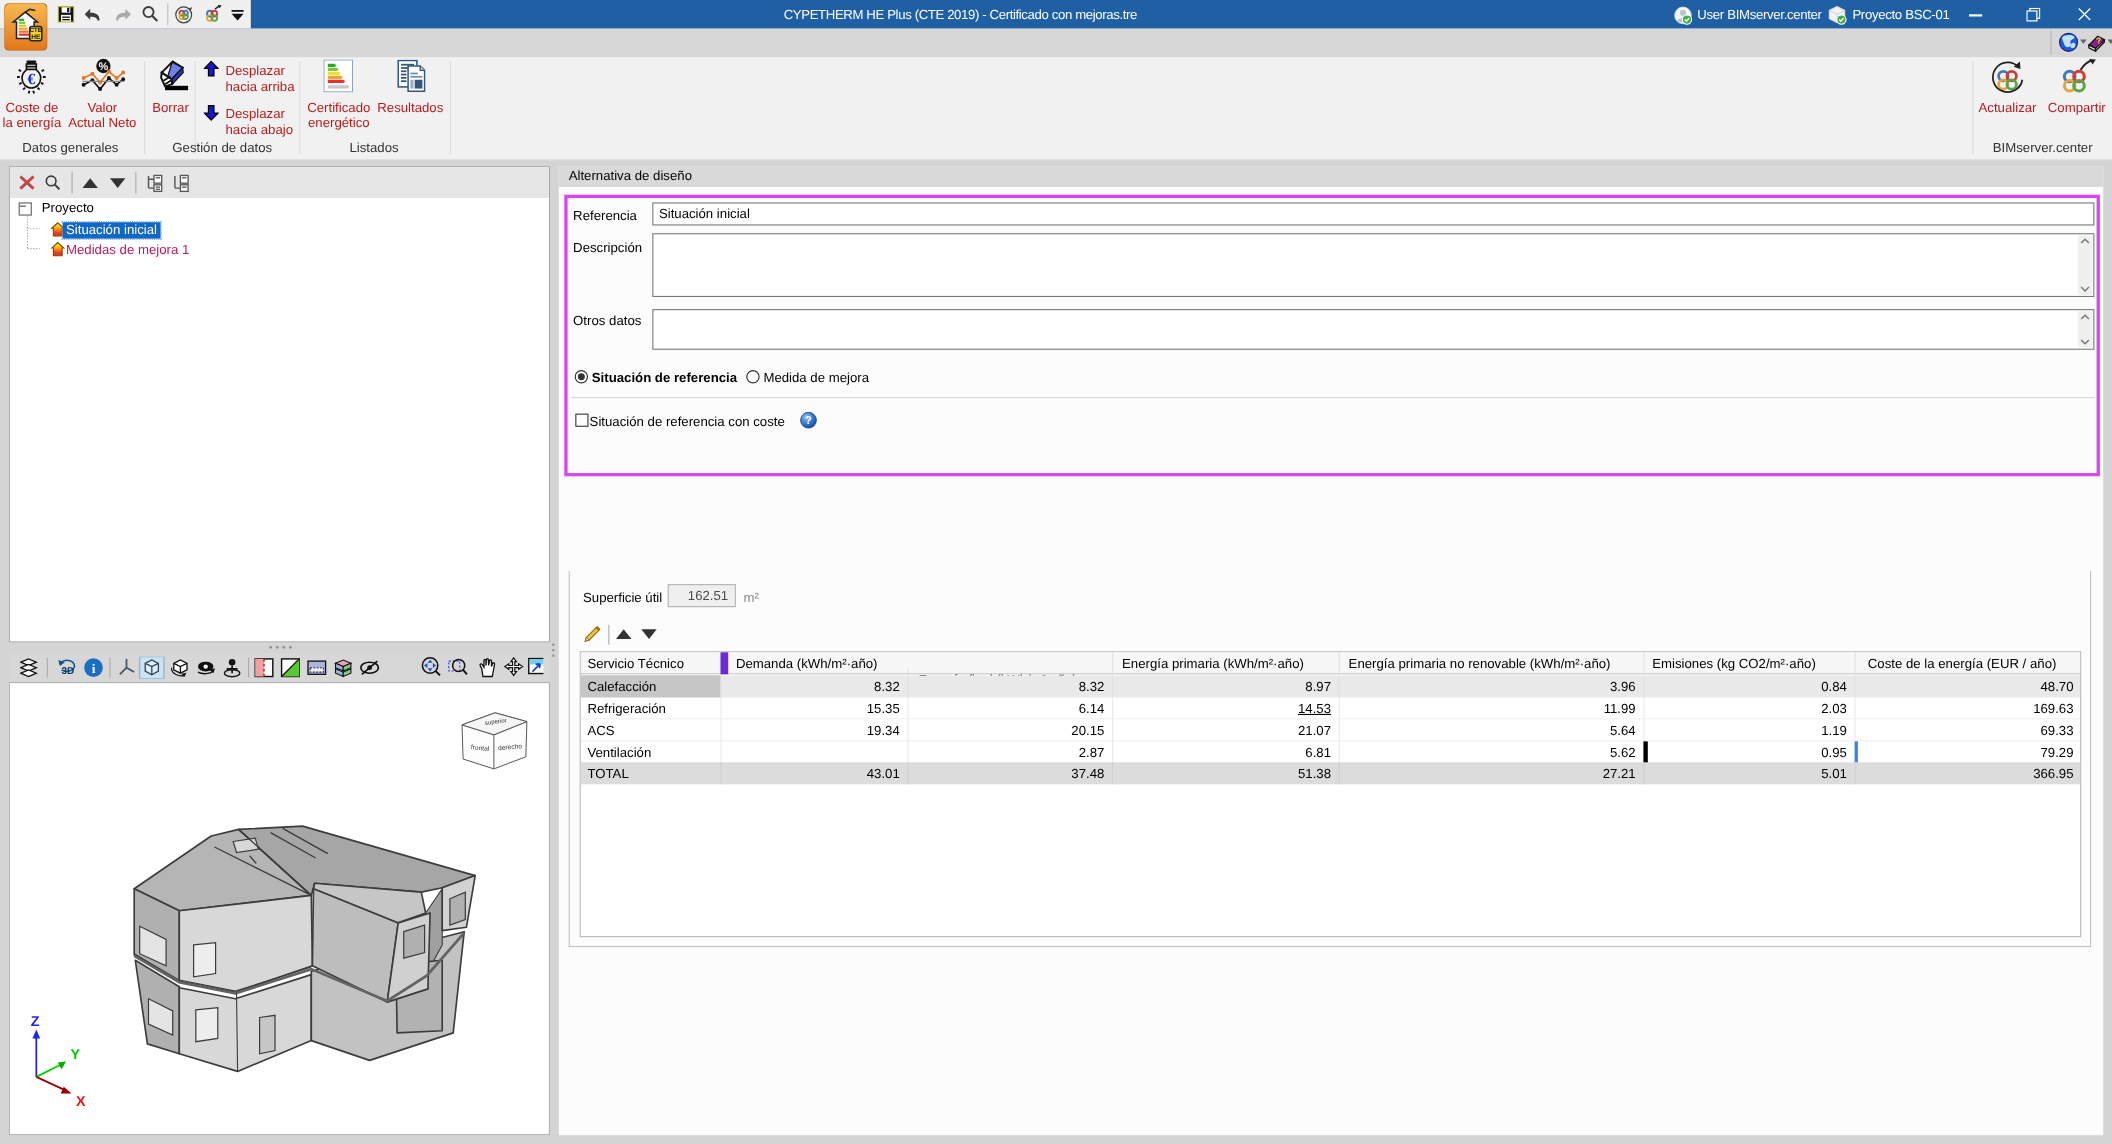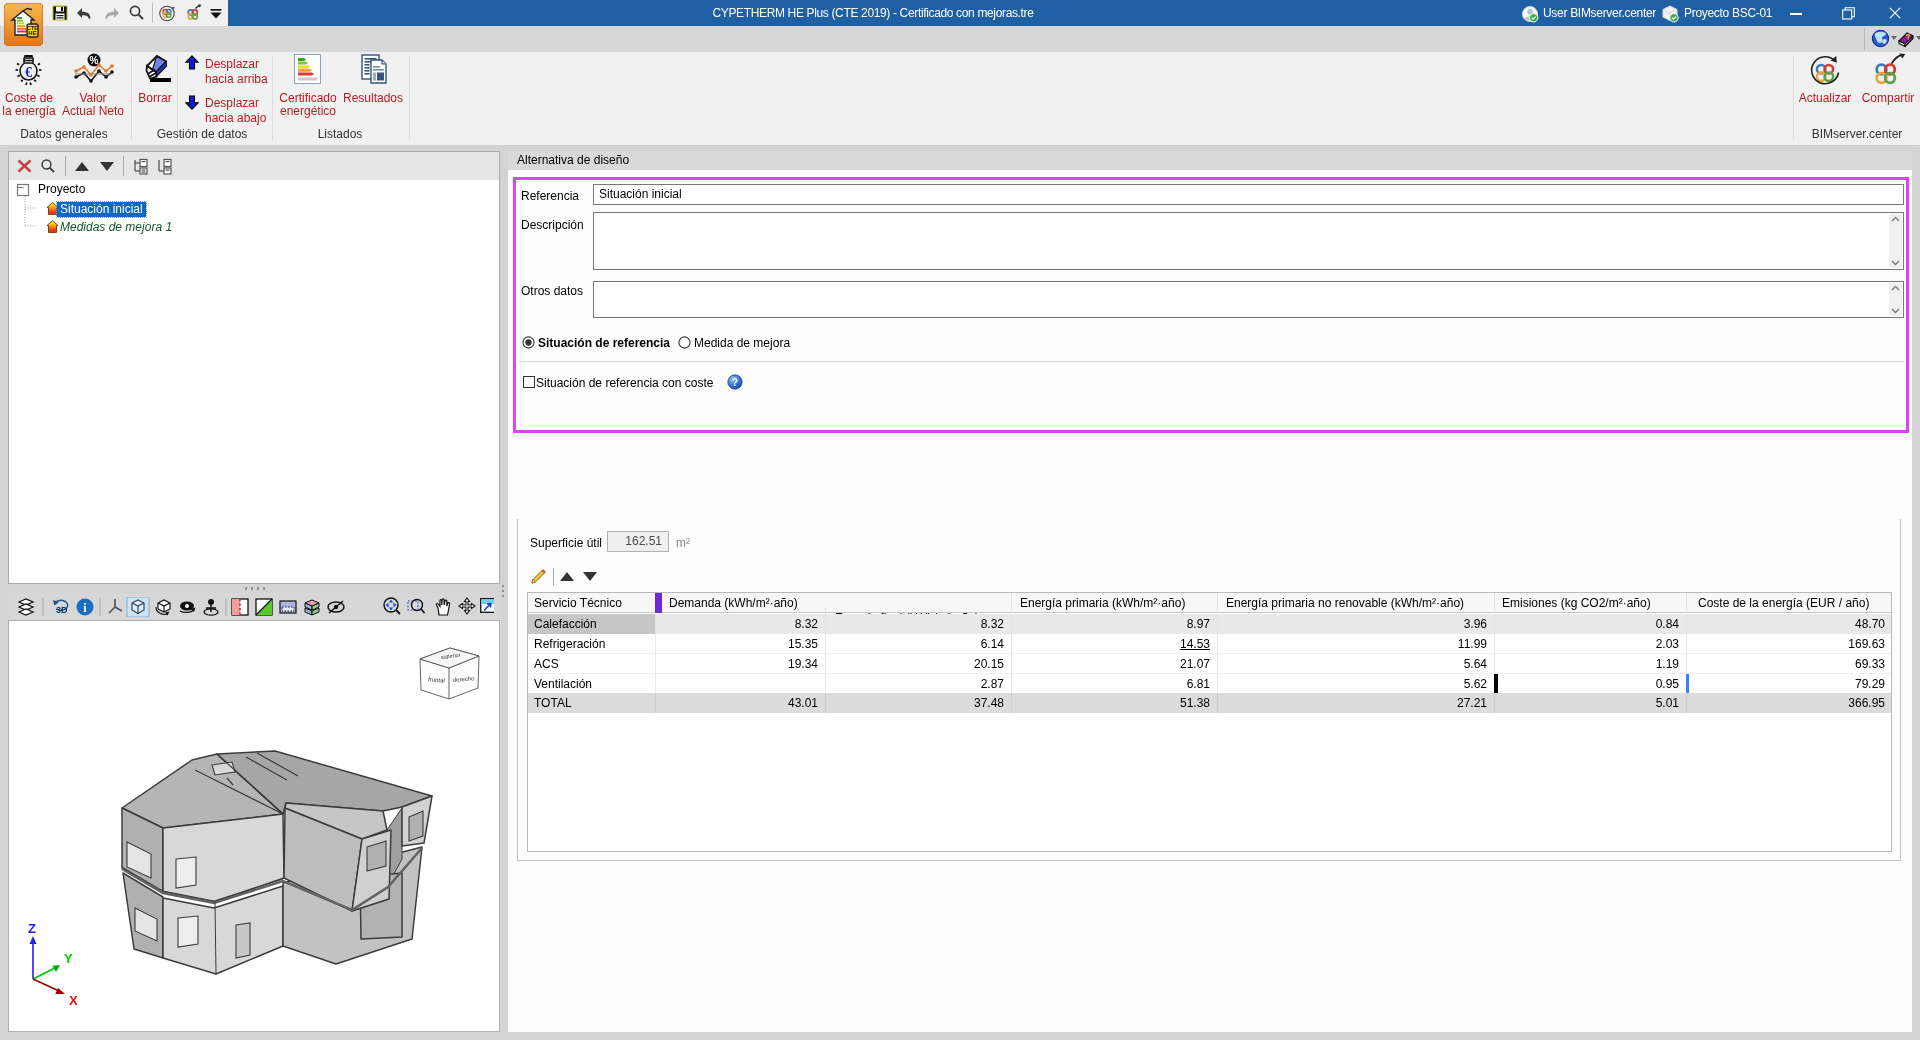--- a/index.html
+++ b/index.html
@@ -324,21 +324,21 @@
           <stop offset="0.25" stop-color="#ffd312"></stop>
           <stop offset="0.8" stop-color="#e8352a"></stop>
         </linearGradient>
       </defs>
   <path d="M2 6.5 L7.5 1.5 L13 6.5 L11.5 6.5 L11.5 13.5 L3.5 13.5 L3.5 6.5 Z" fill="url(#hg)" stroke="#7a4a00" stroke-width="1"></path>
  </svg>
  <div class="abs" style="left:48px;top:50px;height:15px;background:#1167c8;color:#fff;padding:0 3px;line-height:15px;outline:1px dotted #6aa4de;">Situación inicial</div>
  <svg class="abs" style="left:36px;top:67px;" width="15" height="15" viewBox="0 0 15 15">
   <path d="M2 6.5 L7.5 1.5 L13 6.5 L11.5 6.5 L11.5 13.5 L3.5 13.5 L3.5 6.5 Z" fill="url(#hg)" stroke="#7a4a00" stroke-width="1"></path>
  </svg>
- <div class="abs" style="left:51px;top:68px;color:#14532d;font-style:italic;">Medidas de mejora 1</div>
+ <div class="abs" style="left:51px;top:68px;color:#be185d;">Medidas de mejora 1</div>
 </div>
 <div class="abs" id="splitter">
  <div class="abs" style="left:235px;top:3px;width:24px;height:3px;background:radial-gradient(circle 1.2px, #909090 1.1px, transparent 1.3px); background-size:6px 3px;"></div>
 </div>
 <div class="abs" style="left:502px;top:585px;width:2px;height:2px;background:#909090;box-shadow:0 5px 0 #909090, 0 10px 0 #909090;"></div>
 <div class="abs" id="viewbar"></div>
 <div class="abs" id="viewport"></div>
 <div class="abs" id="rightpanel">
  <div class="phead abs" style="left:0;top:0;width:1404px;padding-left:9px;">Alternativa de diseño</div>
  <div class="abs" id="redbox">

